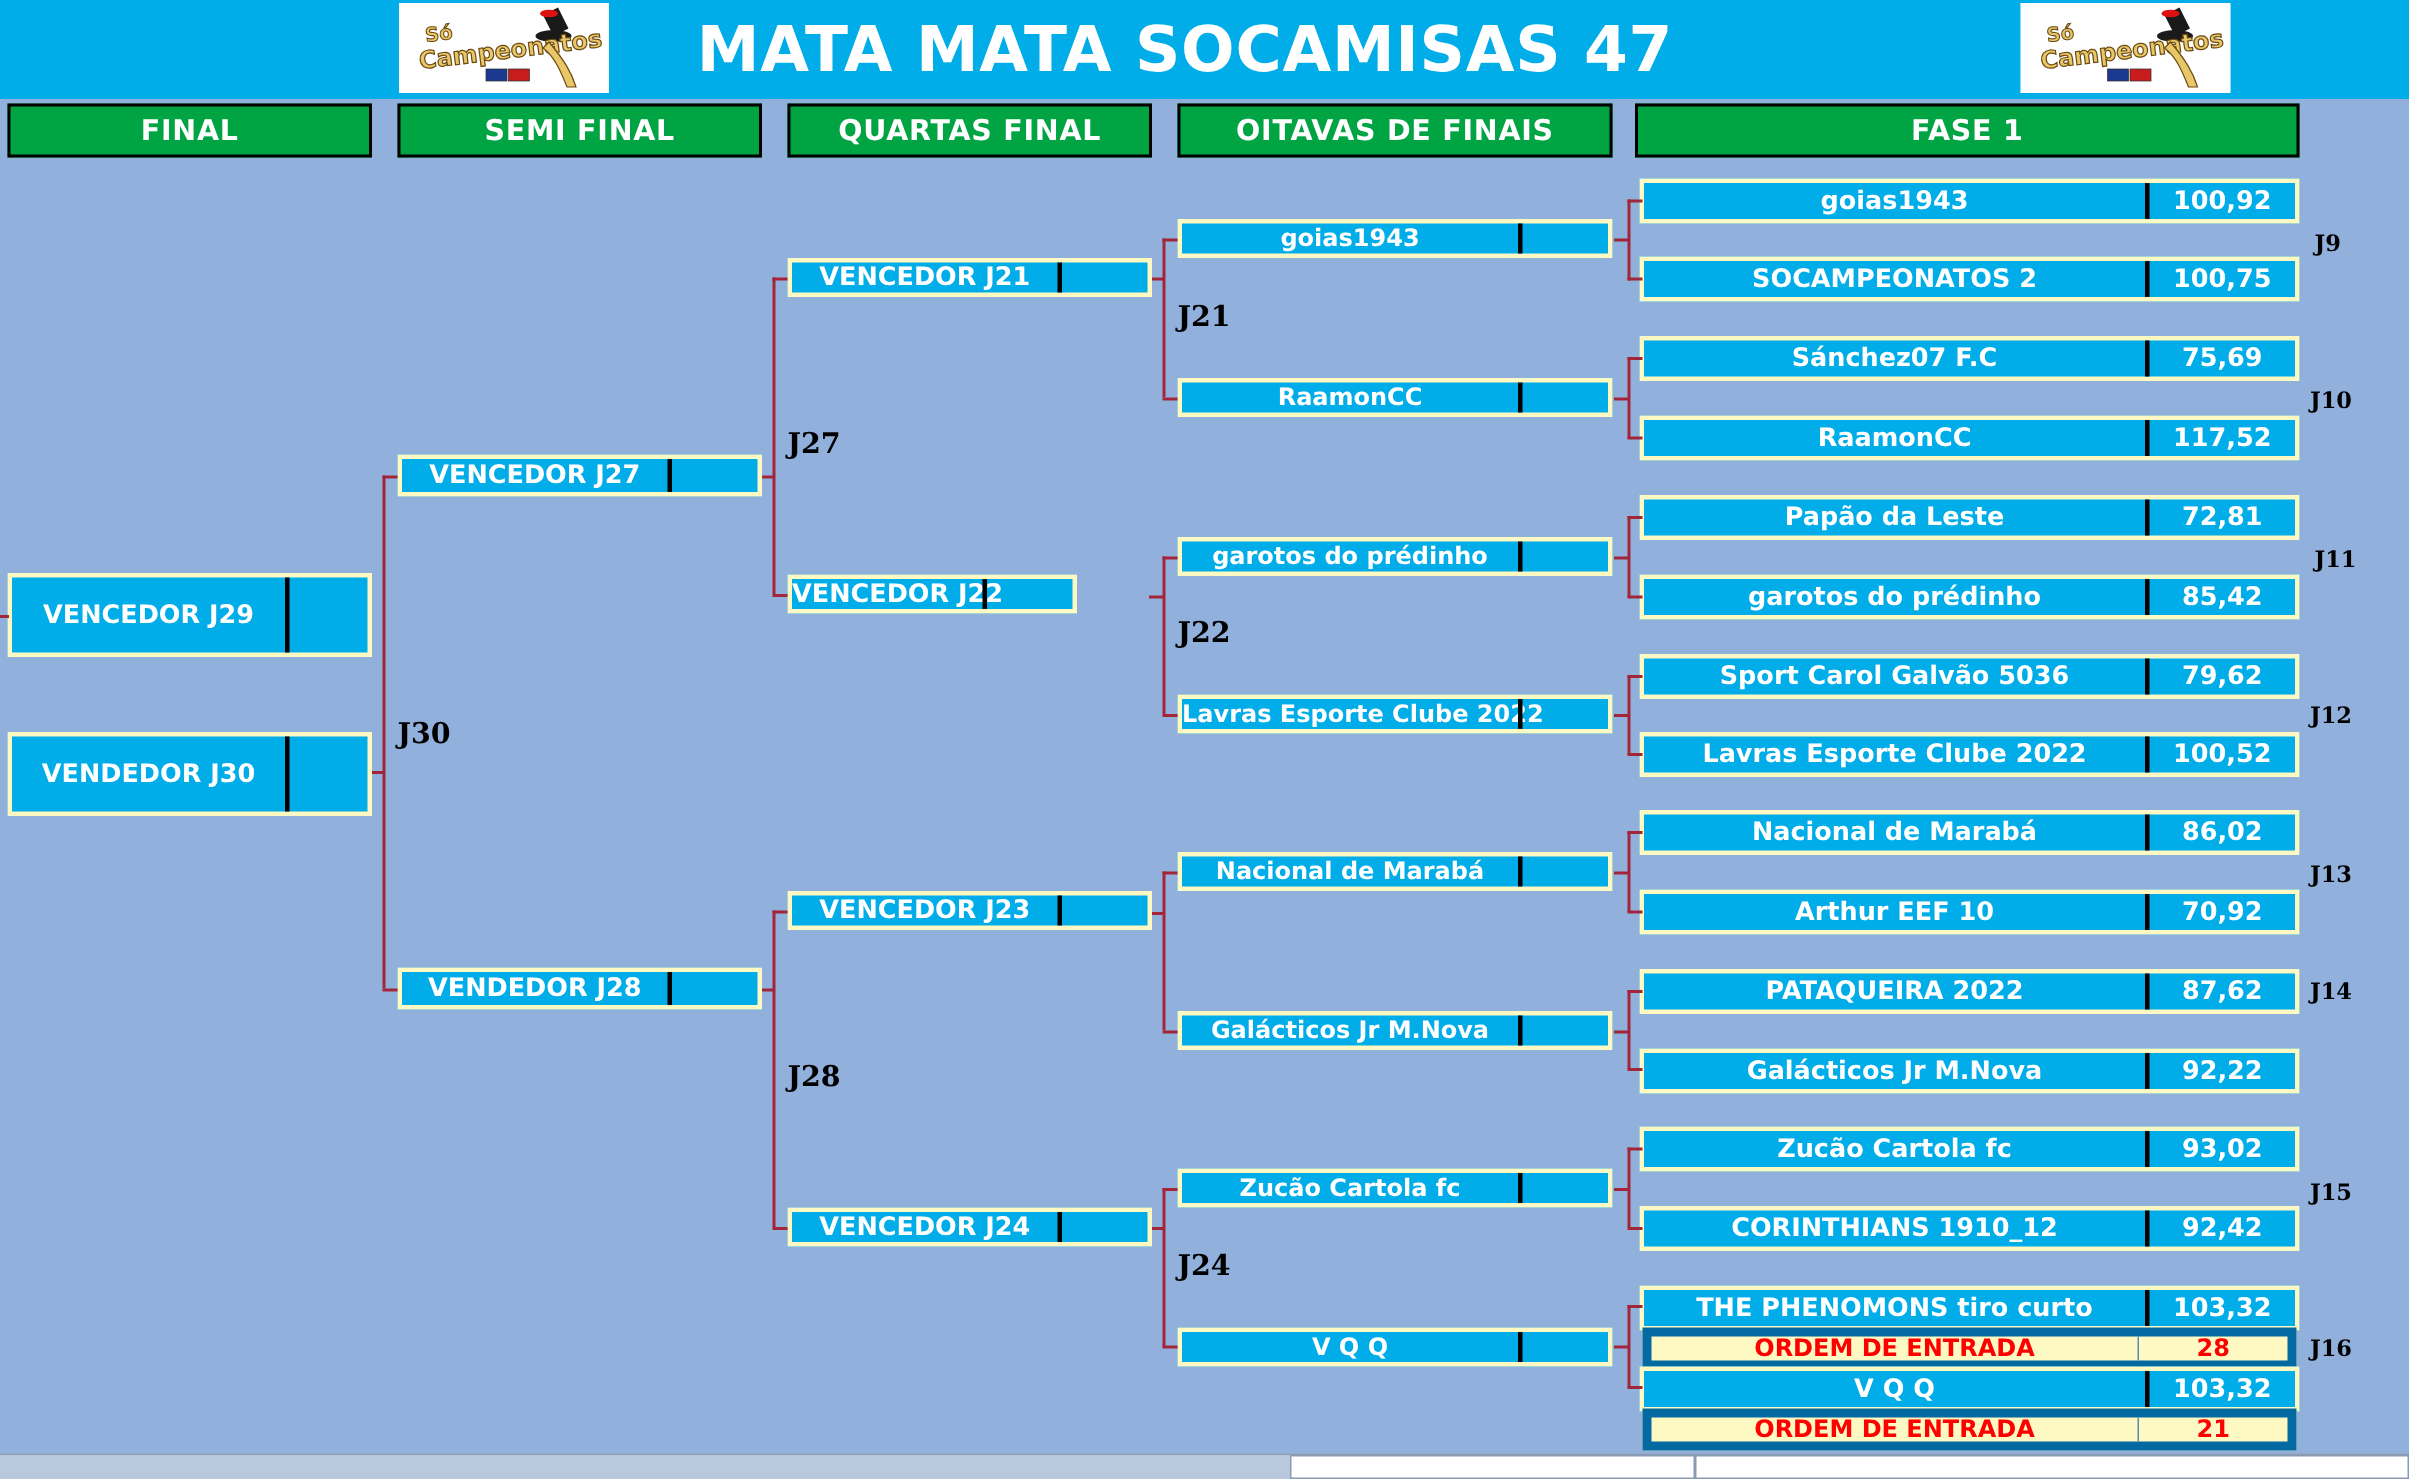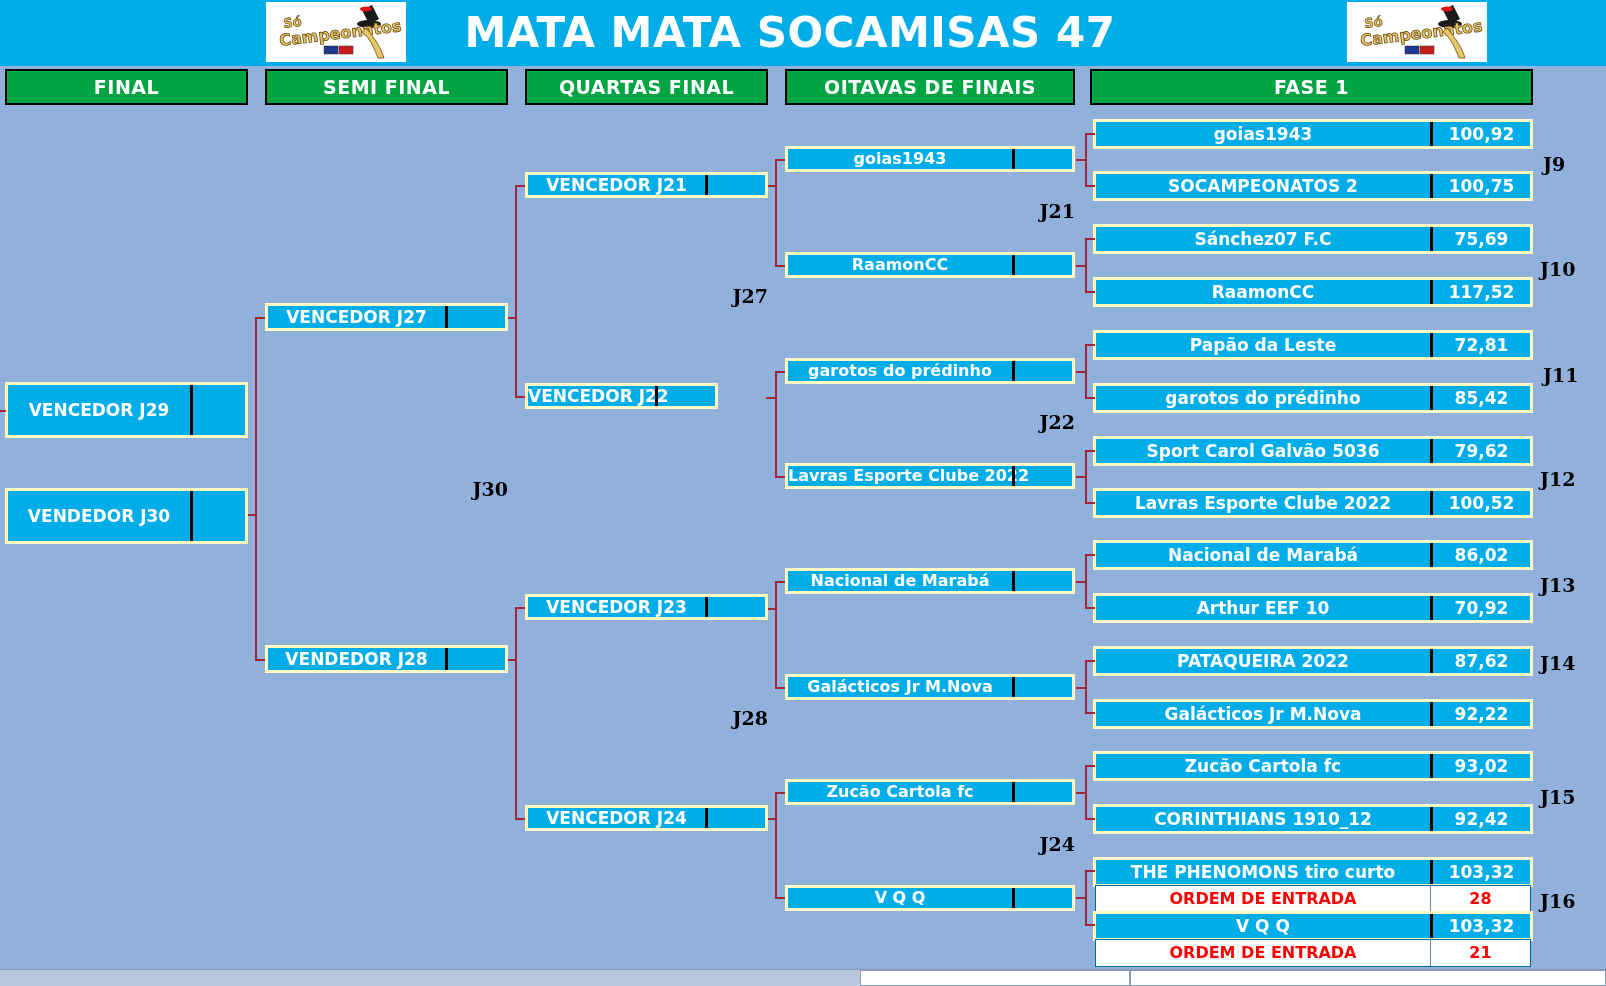--- a/index.html
+++ b/index.html
@@ -87,22 +87,22 @@
   }
 
   
   .f1{height:30px;font-size:17px;}
   .f1 .nm{font-size:17px;}
   .f1 .sc{width:100px;font-size:17px;}
 
   
   .ordem{
     position:absolute;
-    background:#ffffff;
-    border:1px solid #0369a1;
+    background:#fef9c3;
+    border:6px solid #0369a1;
     box-sizing:border-box;
     display:flex;align-items:center;height:28px;
   }
   .ordem .nm{
     flex:1 1 auto;color:#ff0000;
     font-family:"DejaVu Sans", sans-serif;font-weight:bold;
     font-size:16px;text-align:center;white-space:nowrap;line-height:1;
   }
   .ordem .sc{
     flex:0 0 auto;width:100px;color:#ff0000;
@@ -139,29 +139,29 @@
   .conn.h{height:2px;}
 
   
   .rlabel{
     position:absolute;
     color:#000000;
     font-family:"DejaVu Serif", serif;
     font-weight:bold;
     font-size:19px;
     white-space:nowrap;
-    text-align:right;
+    text-align:left;
   }
   
   .jlabel{
     position:absolute;
     color:#000000;
     font-family:"DejaVu Serif", serif;
     font-weight:bold;
-    font-size:19px;
+    font-size:15px;
     white-space:nowrap;
   }
 
   
   .scrollbar{
     position:absolute;left:0;bottom:0;width:1606px;height:16px;
     background:#b9c8dd;border-top:1px solid #8a9bb5;
   }
   .scrollthumb{
     position:absolute;left:860px;bottom:0;width:270px;height:16px;

